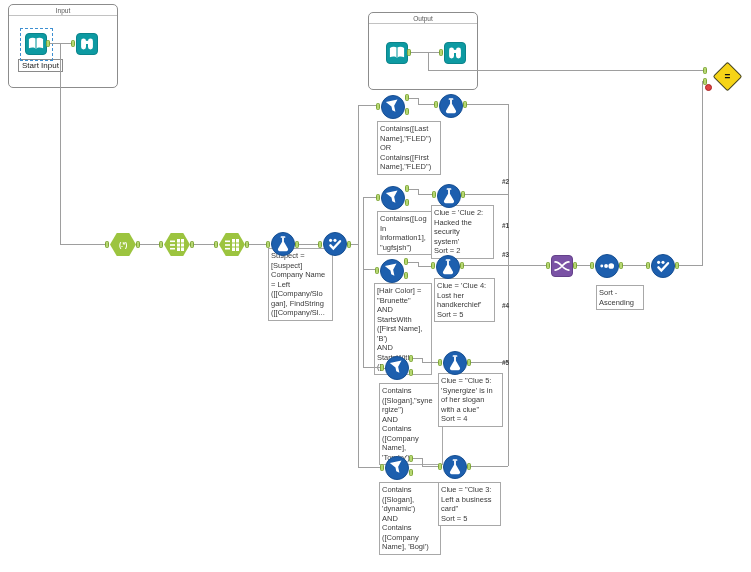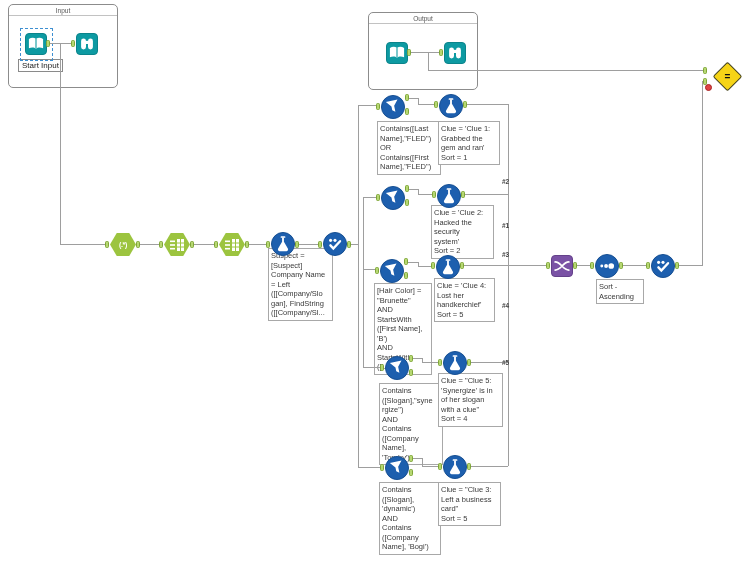--- a/index.html
+++ b/index.html
@@ -108,24 +108,24 @@
 Company Name
 = Left
 ([[Company/Slo
 gan], FindString
 ([[Company/Sl...</div>
   <div class="ann" style="left:377px;top:121px;width:58px;">Contains([Last
 Name],"FLED")
 OR
 Contains([First
 Name],"FLED")</div>
-  <div class="ann" style="left:438px;top:121px;width:56px;">Clue = 'Clue 1:
-Grabbed the
-gem and ran'
-Sort = 1</div>
+  <div class="ann" style="left:377px;top:211px;width:54px;">Contains([Log
+In
+Information1],
+"ugfsjsh")</div>
   <div class="ann" style="left:431px;top:205px;width:57px;">Clue = 'Clue 2:
 Hacked the
 security
 system'
 Sort = 2</div>
   <div class="ann" style="left:374px;top:283px;width:52px;">[Hair Color] =
 "Brunette"
 AND
 StartsWith
 ([First Name],
@@ -154,21 +154,21 @@
 ([Slogan],
 'dynamic')
 AND
 Contains
 ([Company
 Name], 'Bogi')</div>
   <div class="ann" style="left:438px;top:482px;width:57px;">Clue = "Clue 3:
 Left a business
 card"
 Sort = 5</div>
-  <div class="ann" style="left:596px;top:279px;width:42px;">Sort -
+  <div class="ann" style="left:596px;top:285px;width:42px;">Sort -
 Ascending</div>
 
   <span class="clabel" style="left:502px;top:179px;">#2</span>
   <span class="clabel" style="left:502px;top:223px;">#1</span>
   <span class="clabel" style="left:502px;top:252px;">#3</span>
   <span class="clabel" style="left:502px;top:303px;">#4</span>
   <span class="clabel" style="left:502px;top:360px;">#5</span>
 
   <div class="selrect" style="left:20px;top:28px;width:31px;height:31px;"></div>
   <div class="tsq" style="left:25px;top:33px;">

